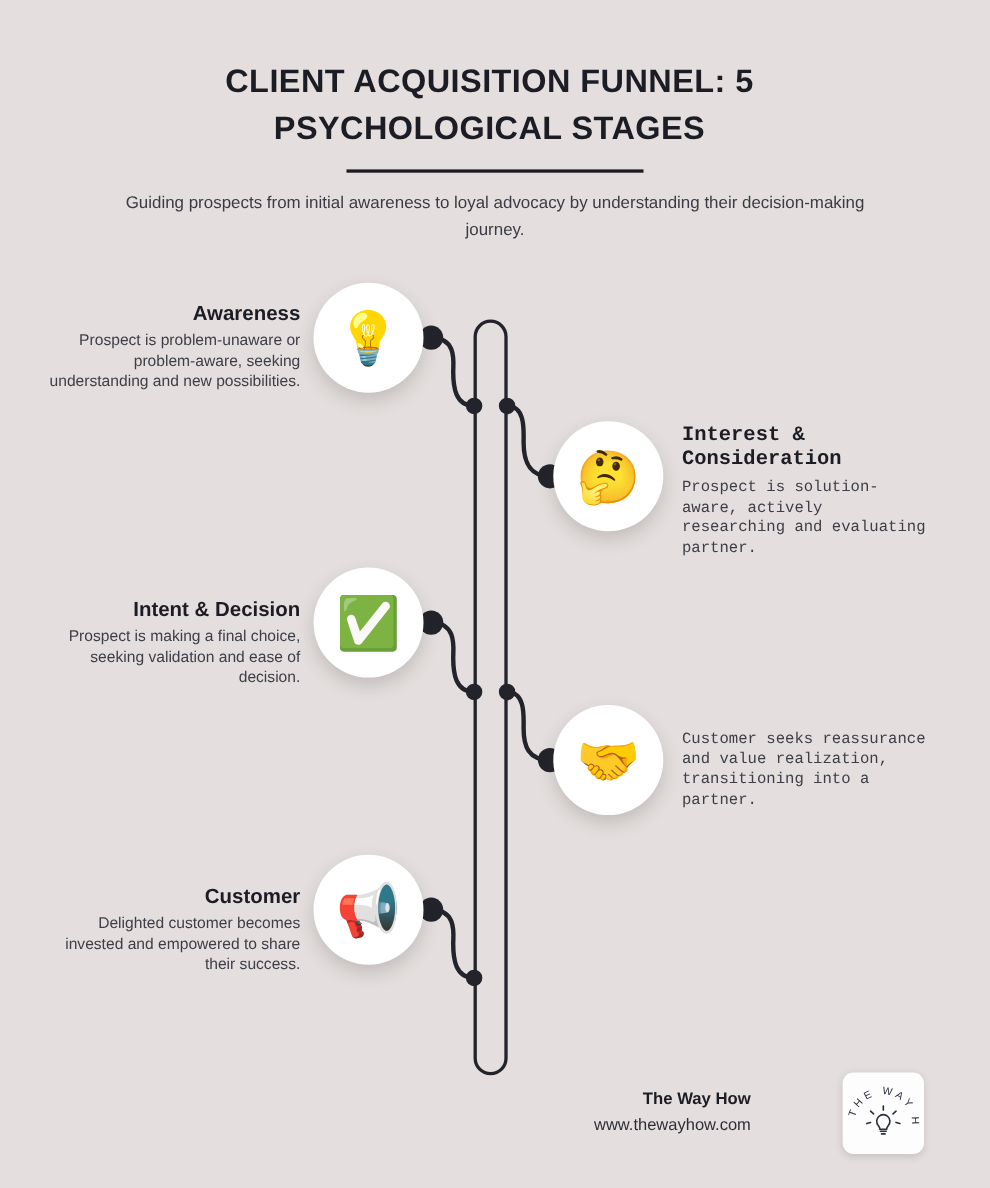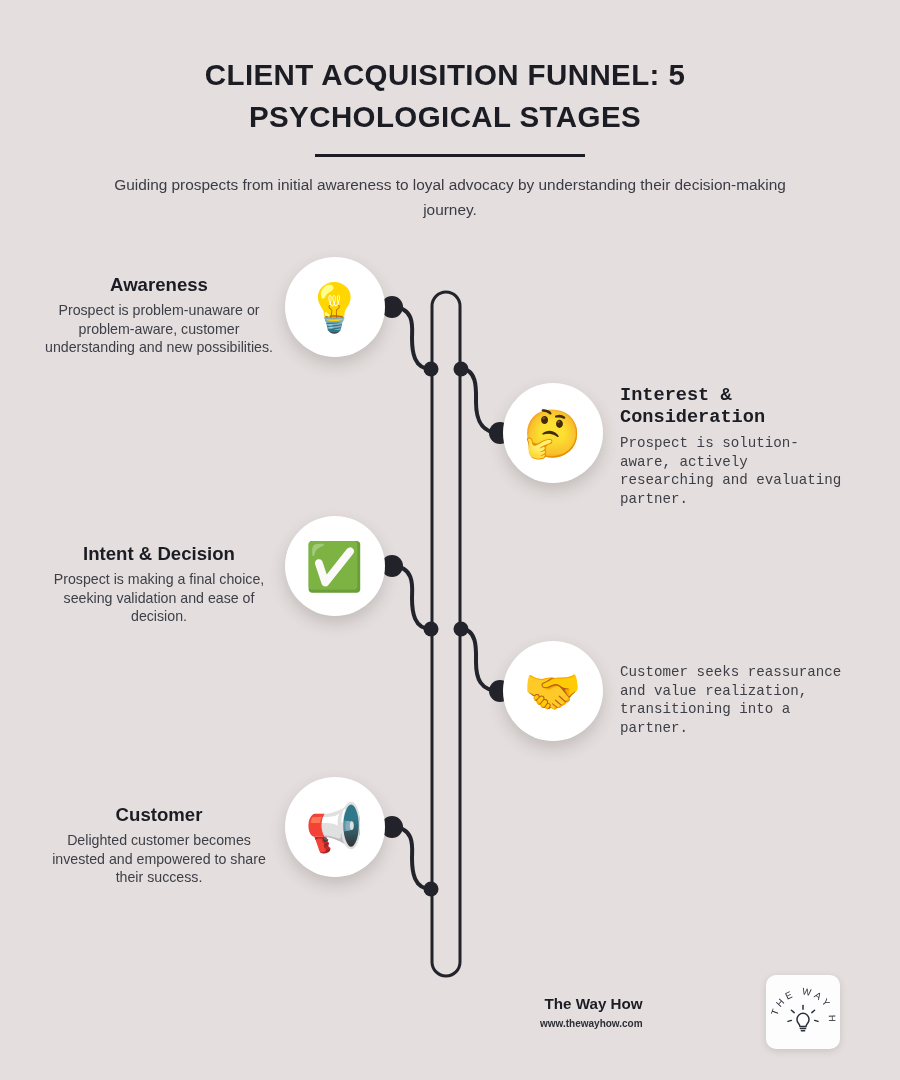--- a/index.html
+++ b/index.html
@@ -78,21 +78,21 @@
     display: flex;
     align-items: center;
     justify-content: center;
     font-size: 47px;
     line-height: 1;
   }
   .stage .copy {
     position: absolute;
     width: 228px;
   }
-  .stage.left .copy { text-align: center; }
+  .stage.left .copy { text-align: right; }
   .stage.right .copy { text-align: left; }
 
   .stage-title {
     margin: 0 0 5px 0;
     font-size: 18.6px;
     font-weight: bold;
     line-height: 1.19;
     color: #1b1c24;
   }
   .stage-desc {
@@ -123,24 +123,23 @@
     gap: 16px;
   }
   .footer-text { text-align: right; }
   .brand-name {
     font-size: 15.2px;
     font-weight: bold;
     color: #1b1c24;
     line-height: 1.5;
   }
   .brand-url {
-    font-size: 10px;
+    font-size: 15px;
     color: #2c2d36;
     line-height: 1.5;
-    font-weight: bold;
   }
   .logo-box {
     width: 74px;
     height: 74px;
     border-radius: 10px;
     background: #fdfdfd;
     box-shadow: 0 2px 7px rgba(60,50,45,0.16);
     flex: 0 0 auto;
   }
 </style>
@@ -182,21 +181,21 @@
   <circle cx="392" cy="827" r="11" fill="#22232b"></circle>
   <circle cx="431" cy="889" r="7.5" fill="#22232b"></circle>
 </svg>
 
 <div class="stage left" style="top:307px;">
   <div class="badge">
     <span>💡</span>
   </div>
   <div class="copy" style="top:-33px;">
     <p class="stage-title">Awareness</p>
-    <p class="stage-desc">Prospect is problem-unaware or problem-aware, customer understanding and new possibilities.</p>
+    <p class="stage-desc">Prospect is problem-unaware or problem-aware, seeking understanding and new possibilities.</p>
   </div>
 </div>
 
 <div class="stage right" style="top:433px;">
   <div class="badge">
     <span>🤔</span>
   </div>
   <div class="copy" style="top:-48px;">
     <p class="stage-title">Interest &amp; Consideration</p>
     <p class="stage-desc">Prospect is solution-aware, actively researching and evaluating partner.</p>

